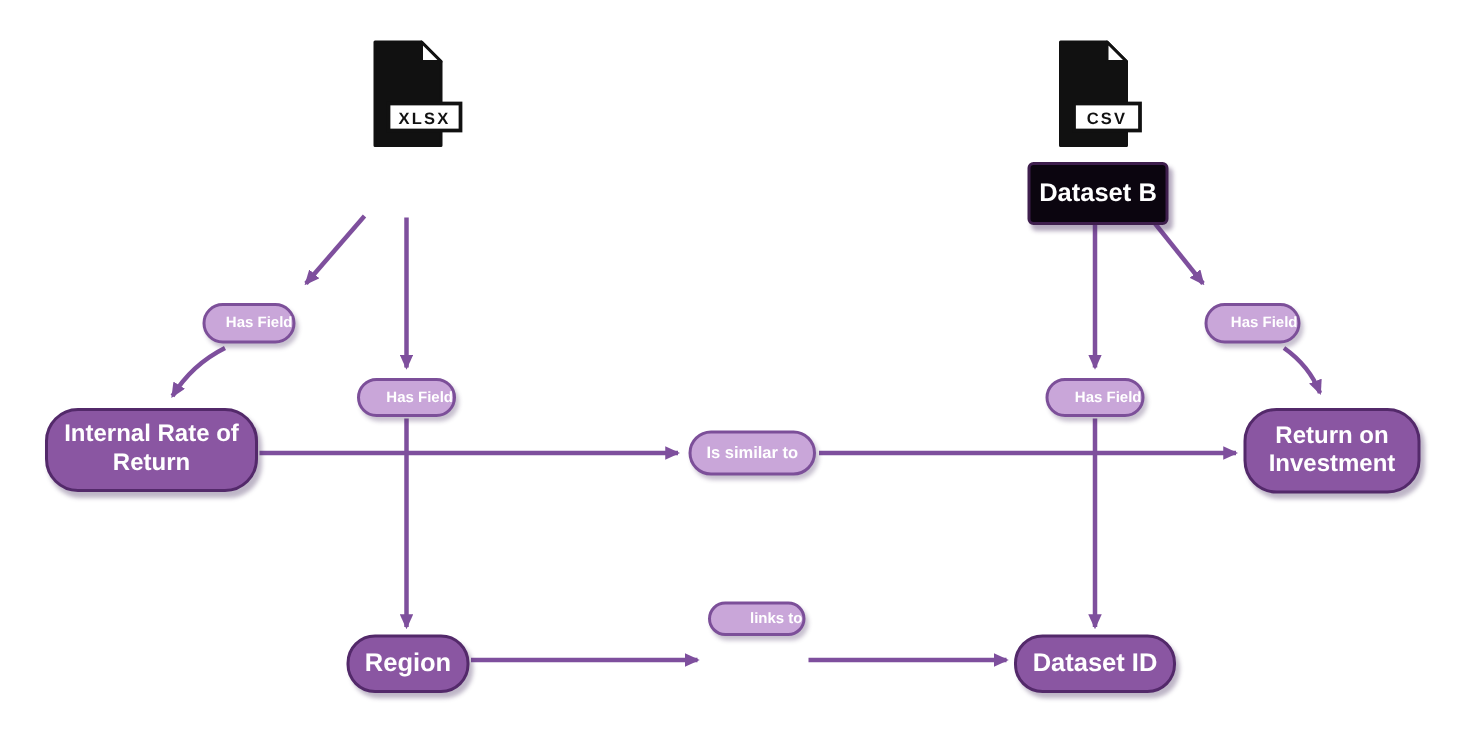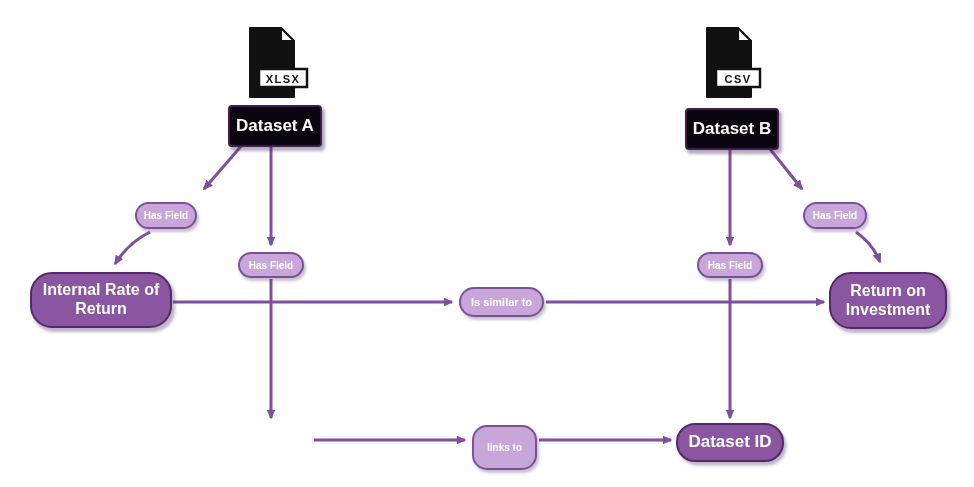--- a/index.html
+++ b/index.html
@@ -33,21 +33,21 @@
     box-sizing:border-box;
   }
   .field-lg { font-size:16px; border-radius:22px; }
   .field-sm { font-size:17px; border-radius:19px; }
   .pill {
     position:absolute; z-index:4; display:flex; align-items:center; justify-content:center;
     background:var(--pill-fill,#c9a6d9); border:2.5px solid var(--pill-border,#7c4f99);
     border-radius:14px; color:var(--text-light,#fff); font-weight:bold;
     box-shadow:2px 3px 3px rgba(70,45,95,0.30); box-sizing:border-box;
   }
-  .pill-sm { font-size:10px; }
+  .pill-sm { font-size:10px;justify-content:flex-end; }
   .pill-md { font-size:11px; }
 </style>
 </head>
 <body>
 
 <div class="canvas">
 
   <svg class="edges" width="974" height="487" viewBox="0 0 974 487">
     <defs>
       <marker id="arr" viewBox="0 0 10 9" refX="8.5" refY="4.5" markerWidth="10" markerHeight="9" orient="auto" markerUnits="userSpaceOnUse">
@@ -75,49 +75,49 @@
     <text x="39" y="56.5" text-anchor="middle">XLSX</text>
   </svg>
 
   <svg class="file-icon" style="left:701px; top:26px;" width="66" height="74" viewBox="0 0 66 74">
     <path d="M6 2 H37 L50 15 V71 H6 Z" fill="#111" stroke="#111" stroke-width="2" stroke-linejoin="round"></path>
     <path d="M37 2 L37 15 H50 Z" fill="#fff" stroke="#111" stroke-width="2" stroke-linejoin="round"></path>
     <rect x="15" y="43" width="44" height="18" fill="#fff" stroke="#111" stroke-width="2.5"></rect>
     <text x="37" y="56.5" text-anchor="middle">CSV</text>
   </svg>
 
-  <div class="dataset-node" style="left:228px; top:105px; width:90px; height:38px;">
-    <span>Dataset A</span>
-  </div>
   <div class="dataset-node" style="left:685px; top:108px; width:90px; height:38px;">
     <span>Dataset B</span>
   </div>
 
   <div class="field-node field-lg" style="left:829px; top:272px; width:118px; height:57px; padding:0 6px;">
     <span>Return on Investment</span>
   </div>
   <div class="field-node field-lg" style="left:30px; top:272px; width:142px; height:56px; padding:0 10px;">
     <span>Internal Rate of Return</span>
+  </div>
+  <div class="field-node field-sm" style="left:231px; top:423px; width:82px; height:39px;">
+    <span>Region</span>
   </div>
   <div class="field-node field-sm" style="left:676px; top:423px; width:108px; height:39px;">
     <span>Dataset ID</span>
   </div>
 
   <div class="pill pill-sm" style="left:135px; top:202px; width:62px; height:27px;">
     <span>Has Field</span>
   </div>
   <div class="pill pill-sm" style="left:238px; top:252px; width:66px; height:26px;">
     <span>Has Field</span>
   </div>
   <div class="pill pill-sm" style="left:697px; top:252px; width:66px; height:26px;">
     <span>Has Field</span>
   </div>
   <div class="pill pill-sm" style="left:803px; top:202px; width:64px; height:27px;">
     <span>Has Field</span>
   </div>
   <div class="pill pill-md" style="left:459px; top:287px; width:85px; height:30px; border-radius:15px;">
     <span>Is similar to</span>
   </div>
-  <div class="pill pill-sm" style="left:472px; top:425px; width:65px; height:45px; border-radius:15px;">
+  <div class="pill pill-sm" style="left:472px; top:401px; width:65px; height:23px; border-radius:15px;">
     <span>links to</span>
   </div>
 
 </div>
 
 </body></html>

